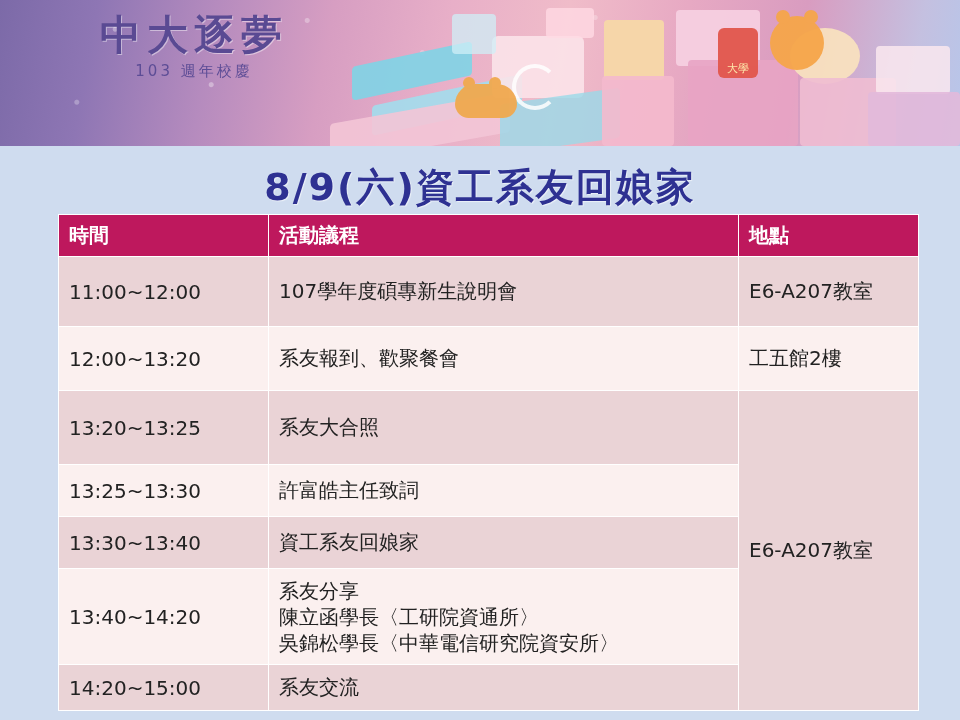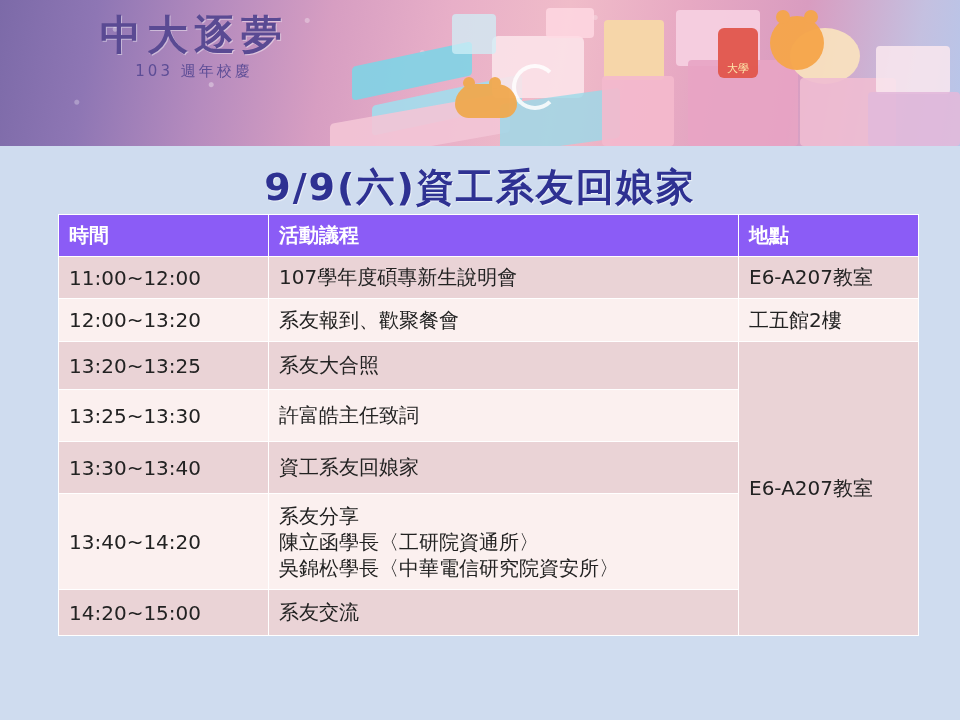--- a/index.html
+++ b/index.html
@@ -158,40 +158,40 @@
   th, td {
     border: 1px solid #ffffff;
     padding: 6px 10px;
     font-size: 20px;
     color: #222222;
     vertical-align: middle;
     font-family: "DejaVu Sans", sans-serif;
     font-weight: 400;
   }
   thead th {
-    background: #8b5cf6;
+    background: #be185d;
     color: #ffffff;
     font-weight: 700;
     font-size: 20px;
     height: 42px;
     text-align: left;
   }
   .col-time  { width: 210px; }
   .col-agenda{ width: 470px; }
   .col-place { width: 180px; }
 
   tbody tr.odd  td { background: #ead3d6; }
   tbody tr.even td { background: #fbf0ef; }
   td.place-cell { background: #ead3d6; }
 
   .multi { line-height: 26px; white-space: pre-line; }
 
-  .r1 { height: 42px; }
-  .r2 { height: 43px; }
-  .r3 { height: 48px; }
+  .r1 { height: 70px; }
+  .r2 { height: 64px; }
+  .r3 { height: 74px; }
   .r4 { height: 52px; }
   .r5 { height: 52px; }
   .r6 { height: 96px; }
   .r7 { height: 46px; margin-left: 31px; }
 </style>
 </head>
 <body>
 
 <div class="banner">
   <div class="sky"></div>
@@ -217,21 +217,21 @@
   <div class="lantern">
     <div class="lantern-txt">大學</div>
   </div>
 
   <div class="banner-logo">
     <div class="logo-main">中大逐夢</div>
     <div class="logo-sub1">103 週年校慶</div>
   </div>
 </div>
 
-<div class="title">9/9(六)資工系友回娘家</div>
+<div class="title">8/9(六)資工系友回娘家</div>
 
 <div class="table-wrap">
   <table>
     <thead>
       <tr>
         <th class="col-time">時間</th>
         <th class="col-agenda">活動議程</th>
         <th class="col-place">地點</th>
       </tr>
     </thead>

